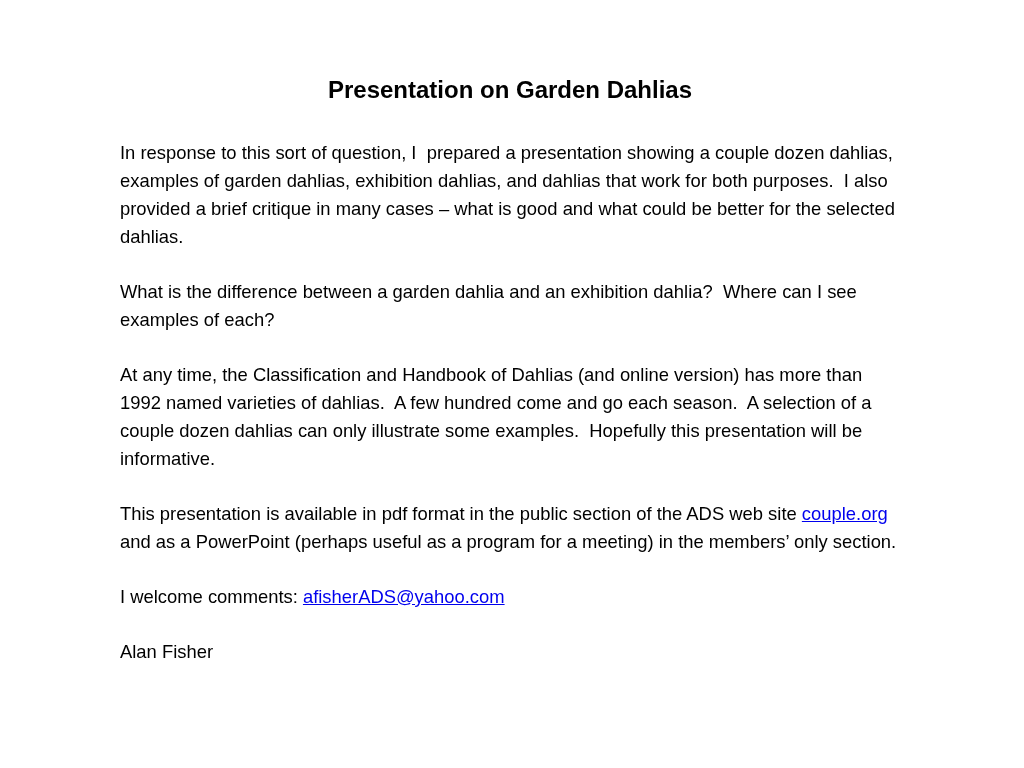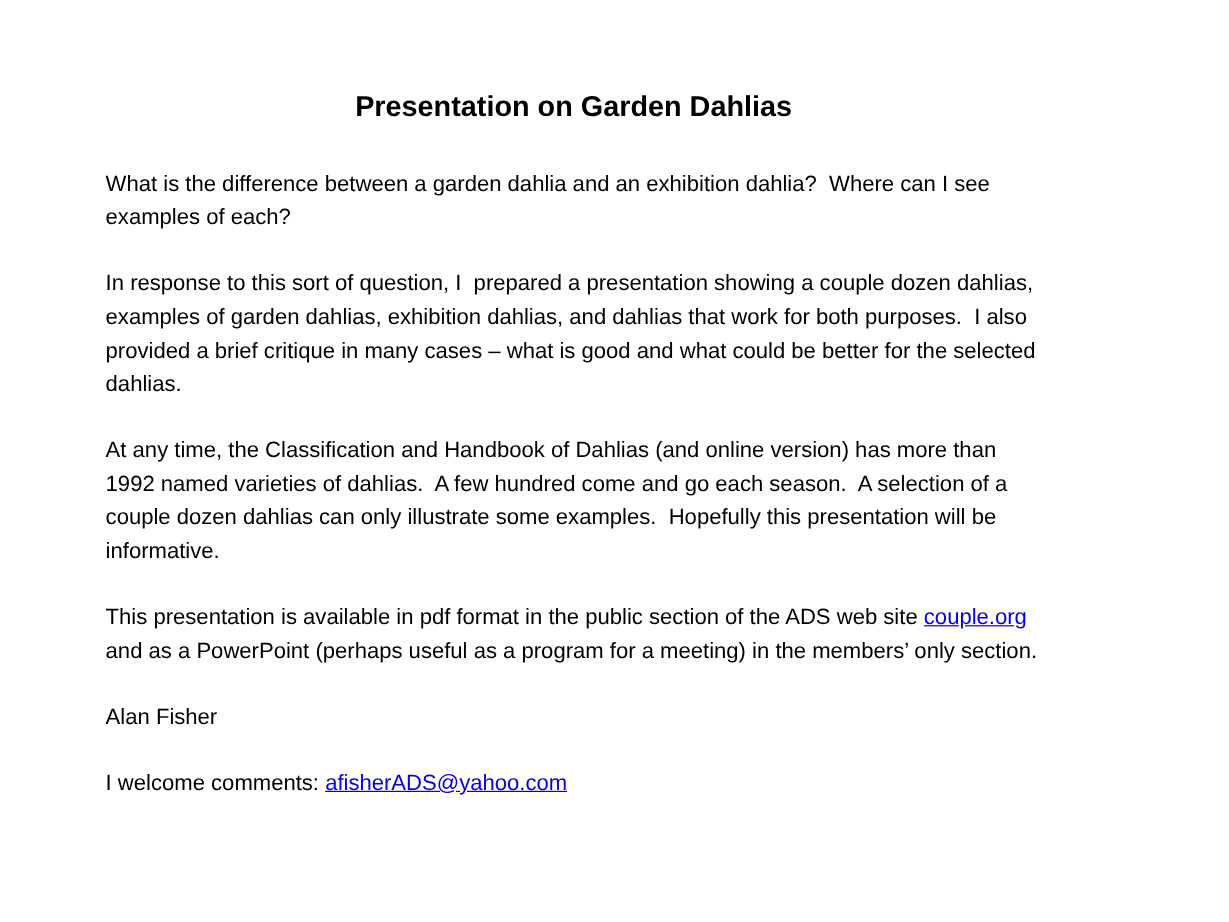--- a/index.html
+++ b/index.html
@@ -16,21 +16,21 @@
   }
   .page {
     width: 1024px;
     height: 768px;
     background: #ffffff;
     box-sizing: border-box;
     padding-top: 76px;
   }
   .content {
     width: 780px;
-    margin-left: 88px;
+    margin-left: 120px;
   }
   .title {
     font-size: 24px;
     font-weight: bold;
     text-align: center;
     margin: 0 0 34px 0;
     line-height: 1.2;
     white-space: pre-wrap;
   }
   .body {
@@ -45,20 +45,20 @@
     text-decoration: underline;
     cursor: pointer;
   }
 </style>
 </head>
 <body>
 
 <div class="page">
   <div class="content">
     <h1 class="title">Presentation on Garden Dahlias</h1>
+    <p class="body">In response to this sort of question, I  prepared a presentation showing a couple dozen dahlias, examples of garden dahlias, exhibition dahlias, and dahlias that work for both purposes.  I also provided a brief critique in many cases – what is good and what could be better for the selected dahlias.</p>
     <p class="body">What is the difference between a garden dahlia and an exhibition dahlia?  Where can I see examples of each?</p>
-    <p class="body">In response to this sort of question, I  prepared a presentation showing a couple dozen dahlias, examples of garden dahlias, exhibition dahlias, and dahlias that work for both purposes.  I also provided a brief critique in many cases – what is good and what could be better for the selected dahlias.</p>
     <p class="body">At any time, the Classification and Handbook of Dahlias (and online version) has more than 1992 named varieties of dahlias.  A few hundred come and go each season.  A selection of a couple dozen dahlias can only illustrate some examples.  Hopefully this presentation will be informative.</p>
     <p class="body"><span>This presentation is available in pdf format in the public section of the ADS web site </span><a class="link" href="#">couple.org</a><span> and as a PowerPoint (perhaps useful as a program for a meeting) in the members’ only section.</span></p>
+    <p class="body"><span>I welcome comments: </span><a class="link" href="#">afisherADS@yahoo.com</a></p>
     <p class="body">Alan Fisher</p>
-    <p class="body"><span>I welcome comments: </span><a class="link" href="#">afisherADS@yahoo.com</a></p>
   </div>
 </div>
 
 </body></html>

